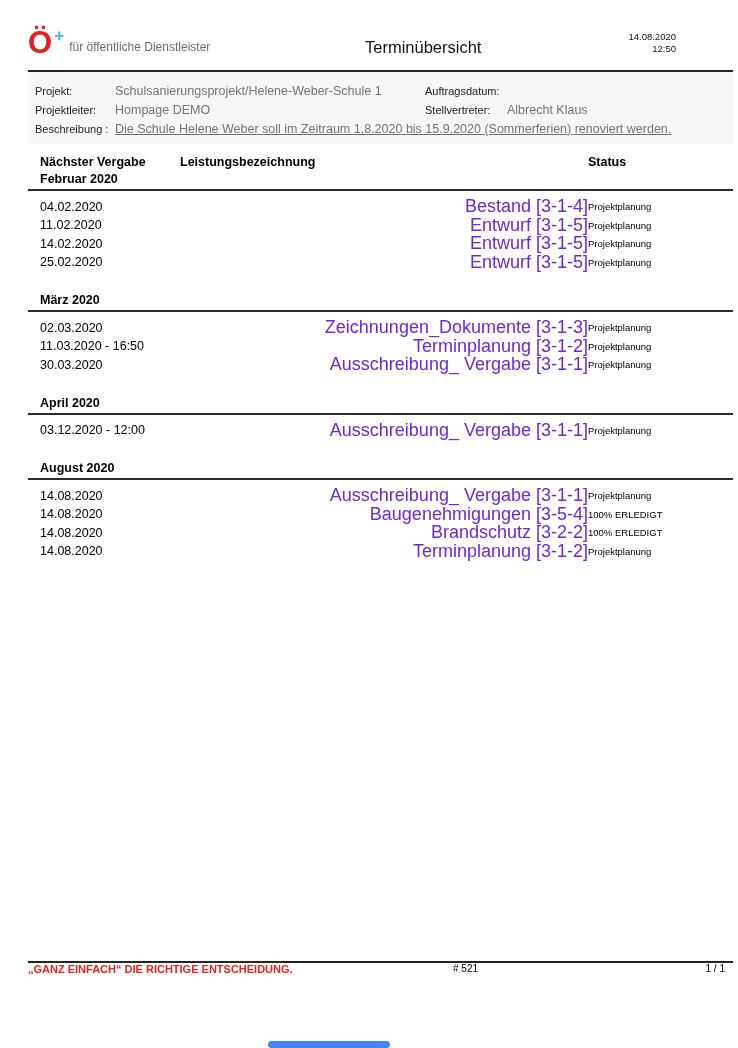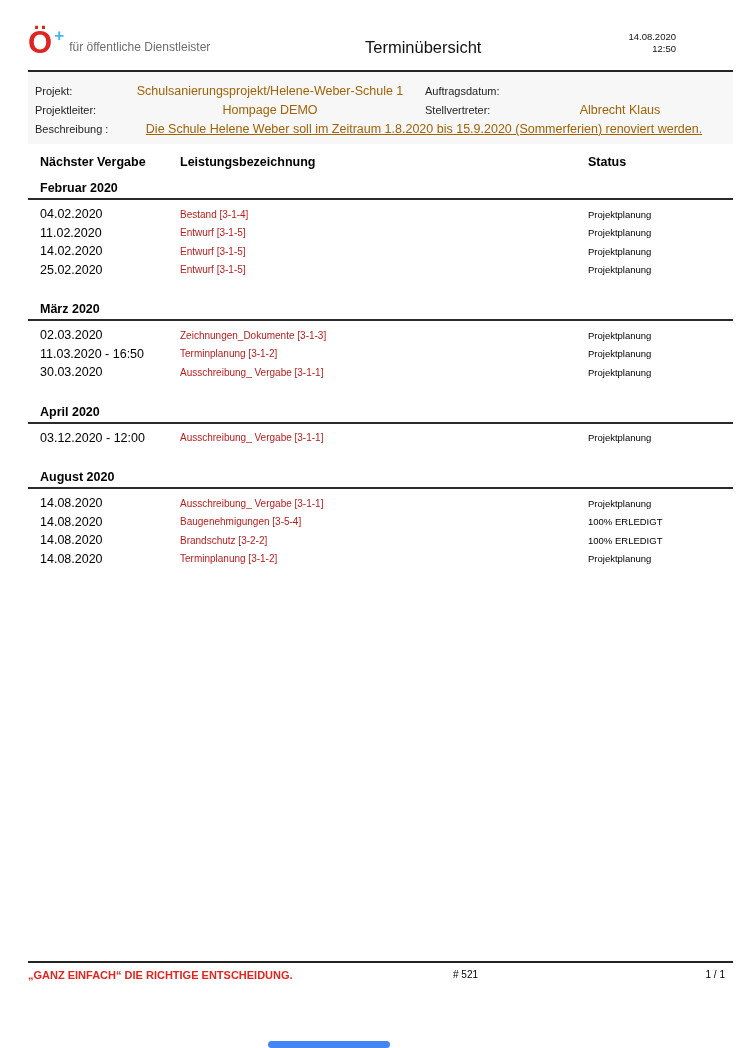--- a/index.html
+++ b/index.html
@@ -19,39 +19,39 @@
   .logo-tagline { font-size:12px; color:#6d6d6d; padding-bottom:4px; padding-left:8px; }
   .doc-title { position:absolute; left:337px; top:12px; font-size:16.5px; color:#111; }
   .header-datetime { position:absolute; right:57px; top:5px; text-align:right; font-size:9.5px; line-height:12px; color:#111; }
 
   .rule { border-top:2px solid #242424; }
 
   
   .info-block { background:#f7f7f7; padding:9px 0 6px 7px; }
   .info-row { display:grid; grid-template-columns:80px 310px 82px 1fr; height:19px; align-items:center; }
   .info-label { font-size:11px; color:#222; }
-  .info-value { font-size:12.5px; color:#a16207;text-align:center; }
+  .info-value { font-size:12.5px; color:#737373; }
   .info-desc  { grid-column:2 / 5;text-decoration:underline; }
 
   
   .cols { display:grid; grid-template-columns:140px 408px 1fr; padding-left:12px; align-items:center; }
   .table-head { margin-top:9px; height:17px; }
   .table-head .th { font-size:12.5px; font-weight:bold; color:#000; }
 
   .section { margin-top:23px; }
-  .section:first-child { margin-top:11px; }
+  .section:first-child { margin-top:2px; }
   .month-heading { font-size:12.5px; font-weight:bold; padding-left:12px; color:#000; }
   .month-rule { border-top:2px solid #2b2b2b; margin-top:3px; margin-bottom:5px; }
   .row { height:18.5px; }
   .cell-date { font-size:12.5px; color:#000; }
-  .cell-service { font-size:10px; color:#b91c1c; }
+  .cell-service { font-size:18px; color:#6d28d9;text-align:right; }
   .cell-status { font-size:9.5px; color:#000; }
 
   
-  .footer { position:absolute; left:28px; right:5px; top:961px; border-top:2px solid #242424; padding-top:6px;
+  .footer { position:absolute; left:28px; right:5px; top:961px; border-top:2px solid #242424; 
             display:grid; grid-template-columns:1fr auto 1fr; align-items:start; }
   .footer-slogan { font-size:11px; font-weight:bold; color:#e3241f; }
   .footer-doc { font-size:10px; color:#000; transform:translateX(85px); }
   .footer-page { font-size:10px; color:#000; text-align:right; padding-right:8px; }
 
   
   .scroll-thumb { position:absolute; left:268px; top:1041px; width:122px; height:7px;
                   border-radius:4px; background:#4385f4; }
 </style>
 </head>

